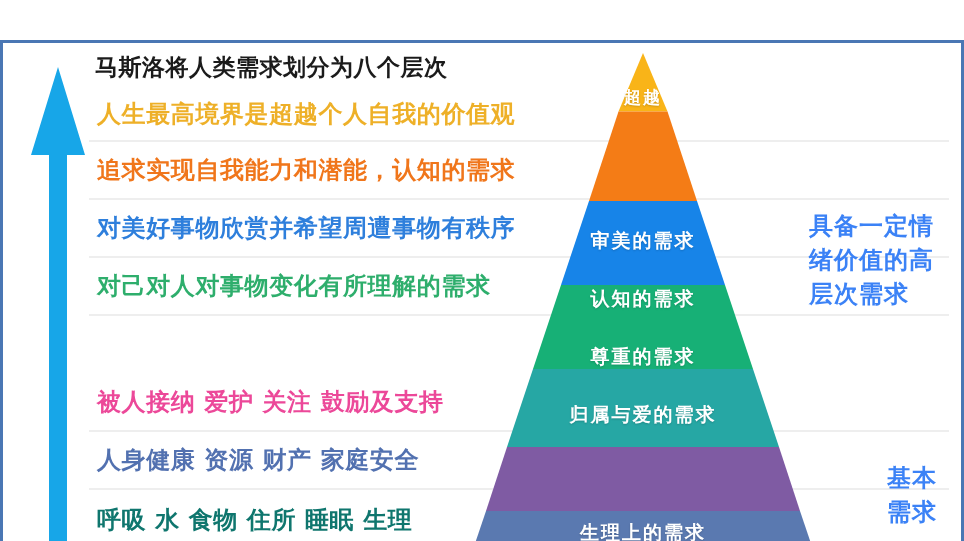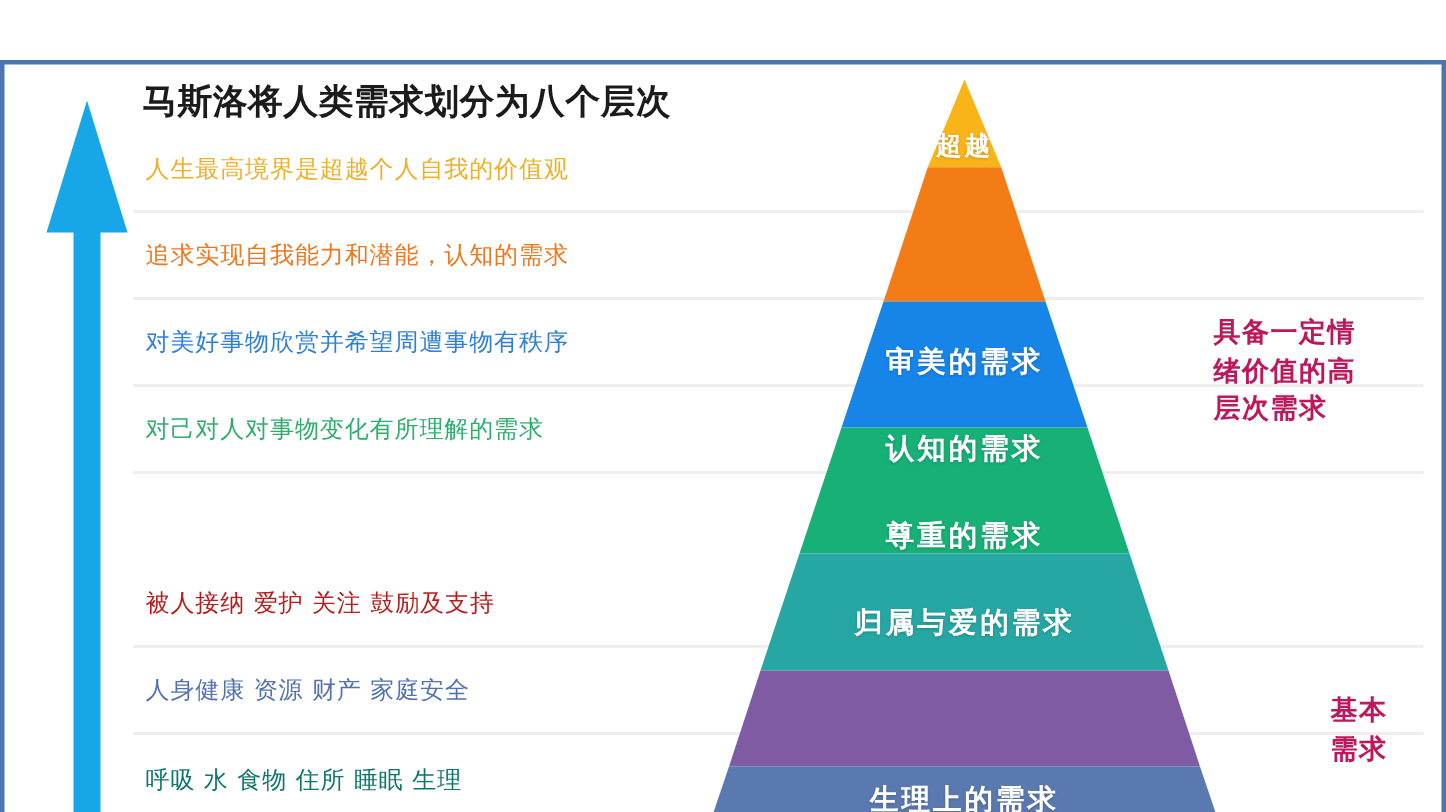--- a/index.html
+++ b/index.html
@@ -59,22 +59,22 @@
     position: absolute;
     left: 0;
     width: 860px;
     box-sizing: border-box;
     border-bottom: 2px solid #eeeeee;
     display: flex;
     align-items: center;
   }
   .row-text {
     font-family: "DejaVu Serif", "Liberation Serif", serif;
-    font-weight: normal;
-    font-size: 16px;
+    font-weight: bold;
+    font-size: 24px;
     letter-spacing: 0.6px;
     white-space: nowrap;
     padding-left: 8px;
   }
 
   
   .pyramid {
     position: absolute;
     left: 416px;
     top: 6px;
@@ -94,22 +94,22 @@
     text-shadow: 0 1px 2px rgba(0,0,0,0.18);
     pointer-events: none;
   }
   .tier-label.small { font-size: 17px; letter-spacing: 2px; }
 
   
   .side-note {
     position: absolute;
     font-family: "DejaVu Serif", "Liberation Serif", serif;
     font-weight: bold;
-    font-size: 18px;
-    color: #be185d;
+    font-size: 24px;
+    color: #3b82f6;
     line-height: 1.42;
     letter-spacing: 1px;
   }
   #note-high { left: 806px; top: 166px; width: 140px; }
   #note-basic { left: 884px; top: 418px; width: 70px; }
 </style>
 </head>
 <body>
 
 <div id="canvas" style="border-color: rgb(74, 119, 180); margin-top: 40px;">
@@ -129,21 +129,21 @@
     <div class="row" style="top: 55px; height: 58px; border-bottom-color: rgb(238, 238, 238);">
       <span class="row-text" style="color: rgb(240, 118, 27);">追求实现自我能力和潜能，认知的需求</span>
     </div>
     <div class="row" style="top: 113px; height: 58px; border-bottom-color: rgb(238, 238, 238);">
       <span class="row-text" style="color: rgb(46, 127, 220);">对美好事物欣赏并希望周遭事物有秩序</span>
     </div>
     <div class="row" style="top: 171px; height: 58px; border-bottom-color: rgb(238, 238, 238);">
       <span class="row-text" style="color: rgb(46, 174, 108);">对己对人对事物变化有所理解的需求</span>
     </div>
     <div class="row" style="top: 287px; height: 58px; border-bottom-color: rgb(238, 238, 238);">
-      <span class="row-text" style="color: #b91c1c;">被人接纳 爱护 关注 鼓励及支持</span>
+      <span class="row-text" style="color: #ec4899;">被人接纳 爱护 关注 鼓励及支持</span>
     </div>
     <div class="row" style="top: 345px; height: 58px; border-bottom-color: rgb(238, 238, 238);">
       <span class="row-text" style="color: rgb(82, 113, 176);">人身健康 资源 财产 家庭安全</span>
     </div>
     <div class="row" style="top: 403px; height: 62px; border-bottom-color: rgb(238, 238, 238);">
       <span class="row-text" style="color: #0f766e;">呼吸 水 食物 住所 睡眠 生理</span>
     </div>
   </div>
 
   <div class="pyramid">

